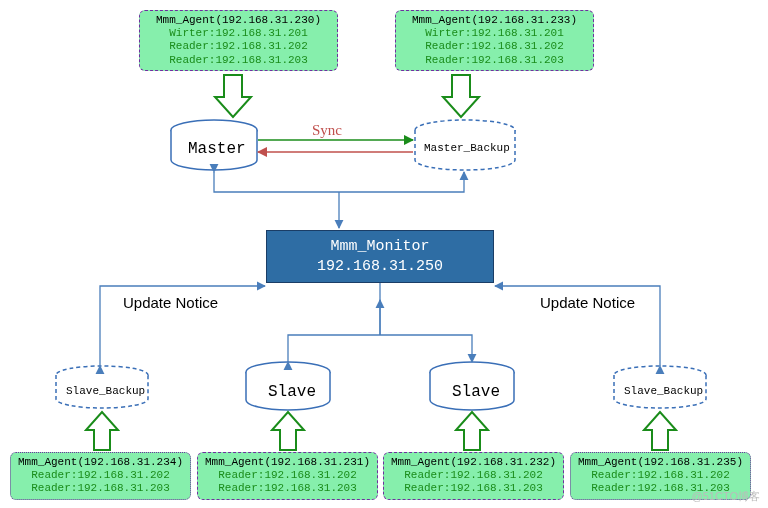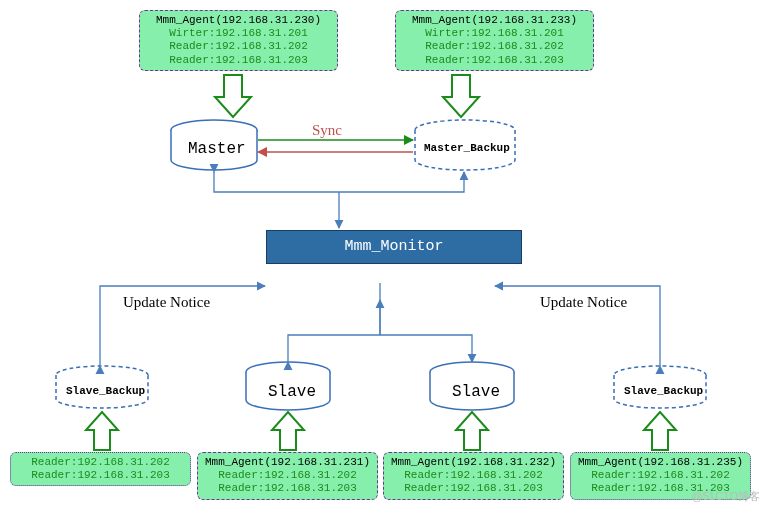--- a/index.html
+++ b/index.html
@@ -27,42 +27,42 @@
   .agent-box .reader { color: #1a8c1a; }
   .purple { border-color: #7030a0; }
 
   .monitor {
     position: absolute;
     background: #2e6da4;
     border: 1px solid #1a3d66;
     color: #fff;
     font-size: 15px;
     text-align: center;
-    padding: 6px 14px;
+    padding: 6px 0;
     line-height: 1.3;
   }
   .sync-label {
     position: absolute;
     color: #c0504d;
     font-size: 15px;
     font-family: "Times New Roman", serif;
   }
   .update-label {
     position: absolute;
     color: #000;
     font-size: 15px;
-    font-family: Liberation Serif, serif;
+    font-family: Liberation Sans, sans-serif;
   }
   .db-label {
     position: absolute;
     font-size: 16px;
     font-family: "Courier New", monospace;
     text-align: center;
   }
-  .db-label.small { font-size: 11px; font-weight: bold; }
+  .db-label.small { font-size: 11px; }
   svg { position: absolute; top: 0; left: 0; }
   .watermark {
     position: absolute;
     right: 8px;
     bottom: 4px;
     font-size: 11px;
     color: #bbb;
     font-family: sans-serif;
   }
 </style>
@@ -160,31 +160,33 @@
   <div class="reader">Reader:192.168.31.203</div>
 </div>
 
 <div class="db-label" style="left:188px; top:140px;">Master</div>
 <div class="db-label small" style="left:424px; top:142px;">Master_Backup</div>
 
 <div class="sync-label" style="left:312px; top:122px;">Sync</div>
 
 <div class="monitor" style="left:266px; top:230px; width:226px;">
   <div>Mmm_Monitor</div>
+  <div>192.168.31.250</div>
 </div>
 
 <div class="update-label" style="left:123px; top:294px;">Update Notice</div>
 <div class="update-label" style="left:540px; top:294px;">Update Notice</div>
 
 <div class="db-label small" style="left:66px; top:385px;">Slave_Backup</div>
 <div class="db-label" style="left:268px; top:383px;">Slave</div>
 <div class="db-label" style="left:452px; top:383px;">Slave</div>
 <div class="db-label small" style="left:624px; top:385px;">Slave_Backup</div>
 
 <div class="agent-box purple" style="left:10px; top:452px; width:167px; border-style:dotted;">
+  <div class="title">Mmm_Agent(192.168.31.234)</div>
   <div class="reader">Reader:192.168.31.202</div>
   <div class="reader">Reader:192.168.31.203</div>
 </div>
 <div class="agent-box purple" style="left:197px; top:452px; width:167px;">
   <div class="title">Mmm_Agent(192.168.31.231)</div>
   <div class="reader">Reader:192.168.31.202</div>
   <div class="reader">Reader:192.168.31.203</div>
 </div>
 <div class="agent-box purple" style="left:383px; top:452px; width:167px;text-align:center;">
   <div class="title">Mmm_Agent(192.168.31.232)</div>

